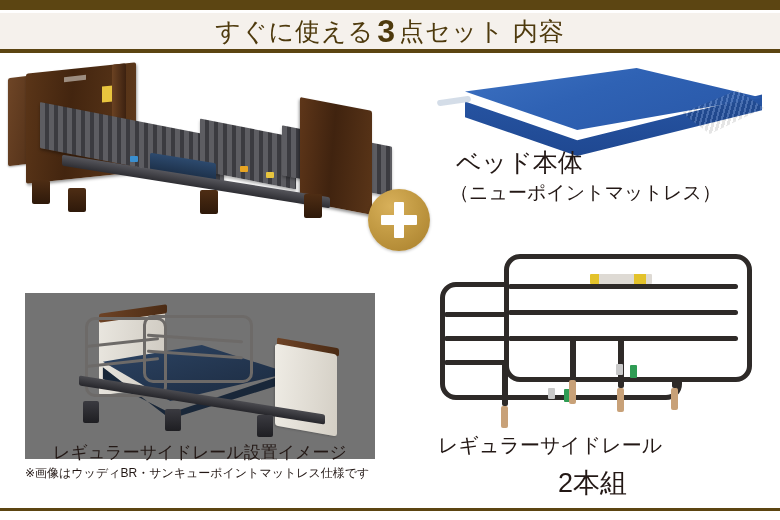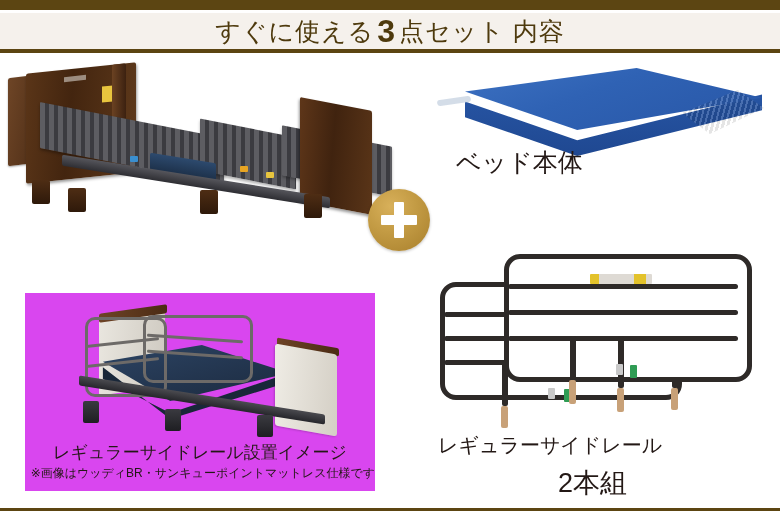--- a/index.html
+++ b/index.html
@@ -236,22 +236,22 @@
         105deg,
         rgba(255,255,255,.16) 0px, rgba(255,255,255,.16) 2px,
         rgba(0,0,0,.10) 2px, rgba(0,0,0,.10) 5px);
     clip-path: polygon(0% 46%, 68% 0%, 100% 36%, 34% 88%);
   }
 
   
   .ylw-card {
     position: absolute;
     left: 25px; top: 293px;
-    width: 350px; height: 198px;
-    background: #d946ef;
+    width: 350px; height: 166px;
+    background: #737373;
   }
   .rail-bed {
     position: absolute;
     left: 36px; top: 16px;
     width: 286px; height: 130px;
   }
   .rb-head {
     position: absolute;
     left: 38px; top: 4px;
     width: 66px; height: 78px;
@@ -333,21 +333,21 @@
     width: 350px;
     text-align: center;
     font-size: 17px;
     color: #231815;
     white-space: nowrap;
   }
   .ylw-cap2 {
     position: absolute;
     left: 0; top: 172px;
     width: 350px;
-    text-align: right;
+    text-align: left;
     font-size: 12px;
     color: #231815;
     white-space: nowrap;
   }
 
   
   .sr-photo {
     position: absolute;
     left: 430px; top: 248px;
     width: 340px; height: 180px;
@@ -454,20 +454,21 @@
   <div class="plus-badge"></div>
 
   <div class="mat-photo">
     <div class="mat-side"></div>
     <div class="mat-top"></div>
     <div class="mat-ribs"></div>
     <div class="mat-edge-hl"></div>
   </div>
 
   <div class="cap cap-main" style="left:456px; top:148px;">ベッド本体</div>
+  <div class="cap cap-sub" style="left:450px; top:182px;">（ニューポイントマットレス）</div>
 
   <div class="ylw-card">
 
     <div class="rail-bed">
       <div class="rb-head"></div>
       <div class="rb-head-top"></div>
 
       <div class="rb-mattress-side"></div>
       <div class="rb-mattress"></div>
 

